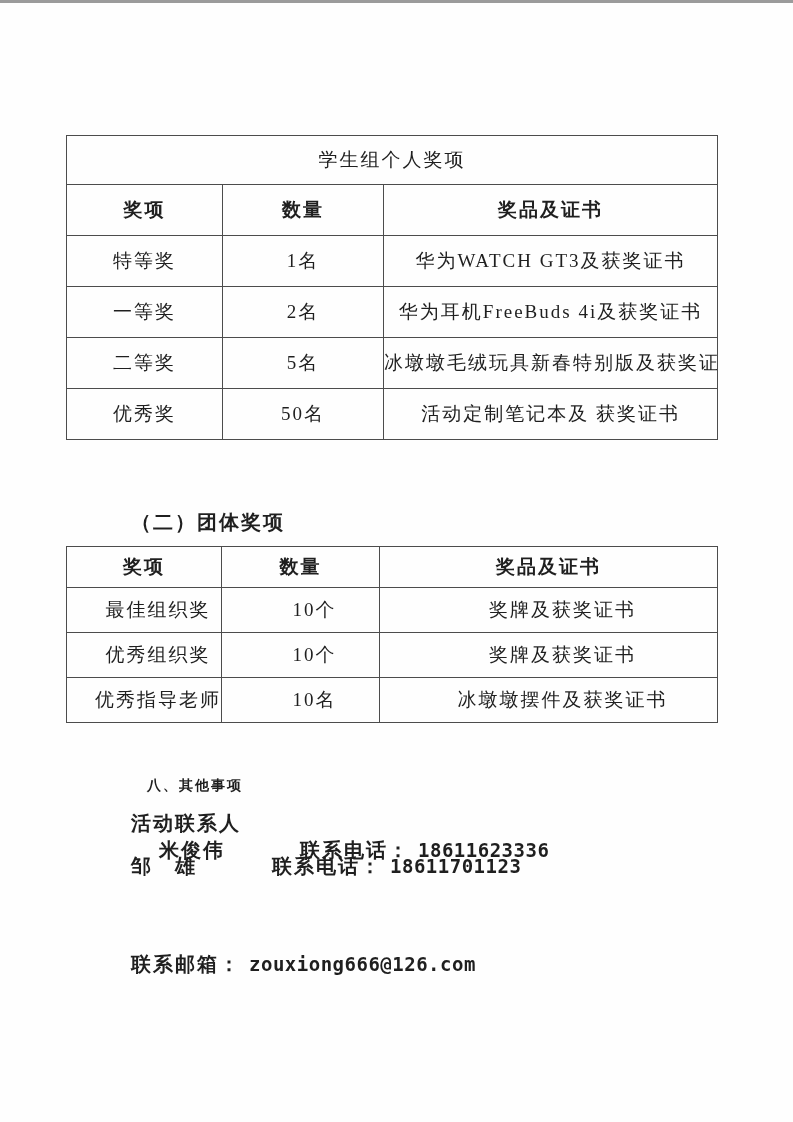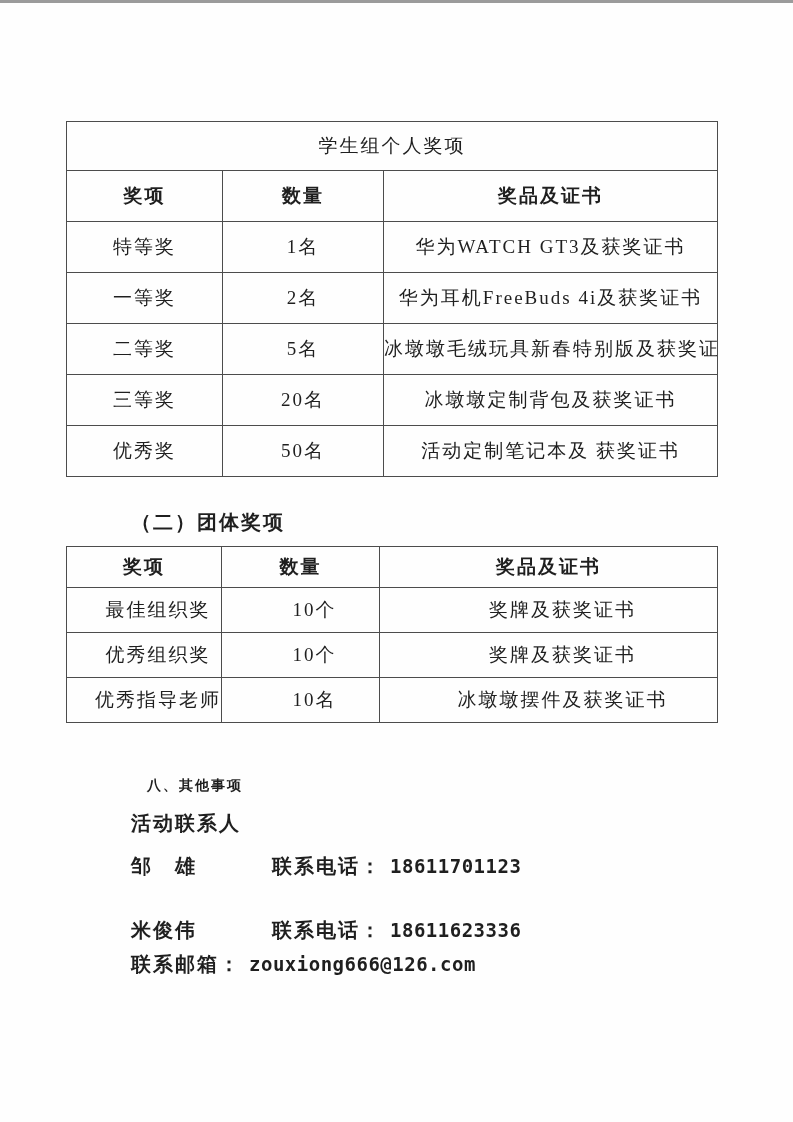--- a/index.html
+++ b/index.html
@@ -31,21 +31,21 @@
     vertical-align: middle;
     font-size: 19px;
     letter-spacing: 2px;
     font-weight: normal;
     overflow: hidden;
     white-space: nowrap;
   }
   table.awards th { font-weight: bold; }
   td.tbl-title { font-weight: bold; }
 
-  .t1 { left: 66px; top: 121px; width: 651px; }
+  .t1 { left: 66px; top: 135px; width: 651px; }
   .t1 .title-row td { height: 49px; }
   .t1 .head-row th { height: 51px; }
   .t1 .data-row td { height: 51px; }
 
   .t2 { left: 66px; top: 546px; width: 651px; }
   .t2 .head-row th { height: 41px; }
   .t2 .data-row td { height: 45px; padding-left: 28px; }
 
   .section-heading {
     position: absolute;
@@ -73,21 +73,21 @@
     white-space: nowrap;
   }
   .contact-row {
     position: absolute;
     left: 131px;
     font-size: 20px;
     font-weight: bold;
     white-space: nowrap;
   }
   .contact-row.r1 { top: 853px; }
-  .contact-row.r2 { top: 917px; }
+  .contact-row.r2 { top: 837px; margin-left: 28px; }
   .contact-row.r3 { top: 951px; }
   .contact-name {
     display: inline-block;
     width: 141px;
     letter-spacing: 2px;
   }
   .contact-label {
     letter-spacing: 2px;
     margin-right: 8px;
   }
@@ -127,25 +127,20 @@
       </tr>
       <tr class="data-row">
         <td>一等奖</td>
         <td>2名</td>
         <td>华为耳机FreeBuds 4i及获奖证书</td>
       </tr>
       <tr class="data-row">
         <td>二等奖</td>
         <td>5名</td>
         <td>冰墩墩毛绒玩具新春特别版及获奖证书</td>
-      </tr>
-      <tr class="data-row">
-        <td>三等奖</td>
-        <td>20名</td>
-        <td>冰墩墩定制背包及获奖证书</td>
       </tr>
       <tr class="data-row">
         <td>优秀奖</td>
         <td>50名</td>
         <td>活动定制笔记本及 获奖证书</td>
       </tr>
     </tbody>
   </table>
 
   <div class="section-heading">（二）团体奖项</div>

